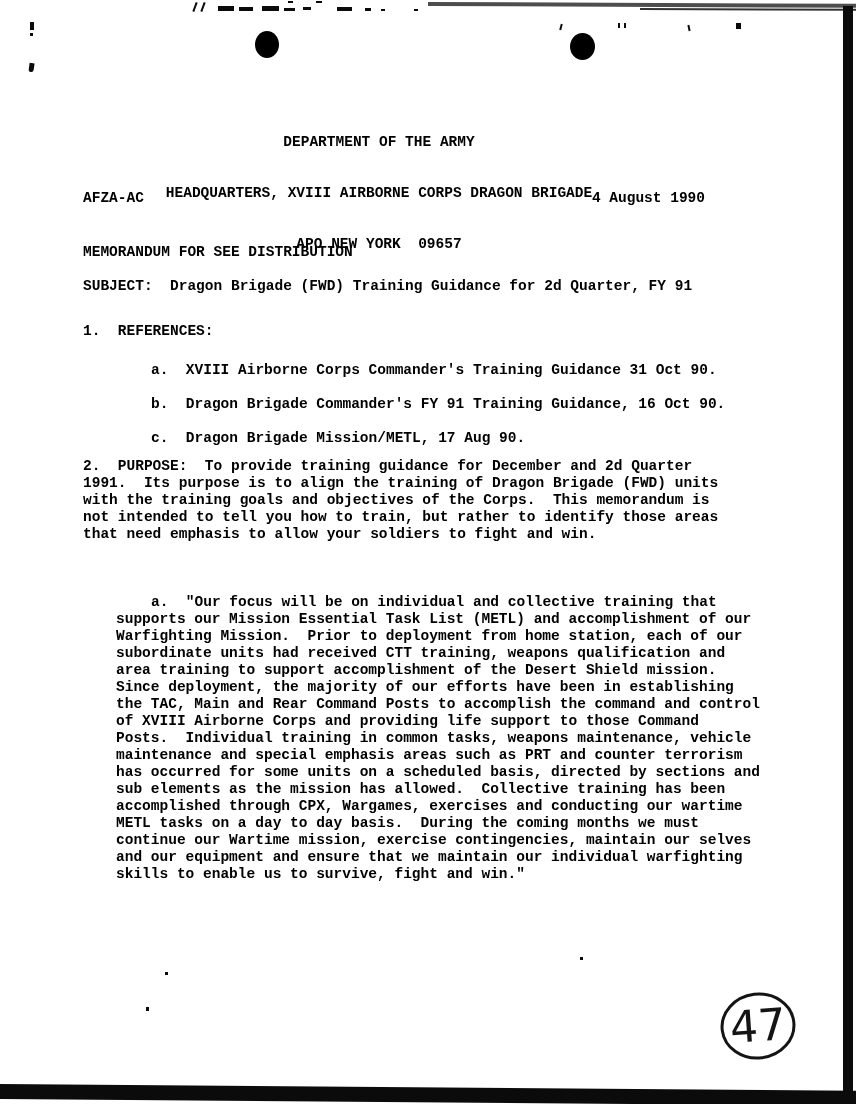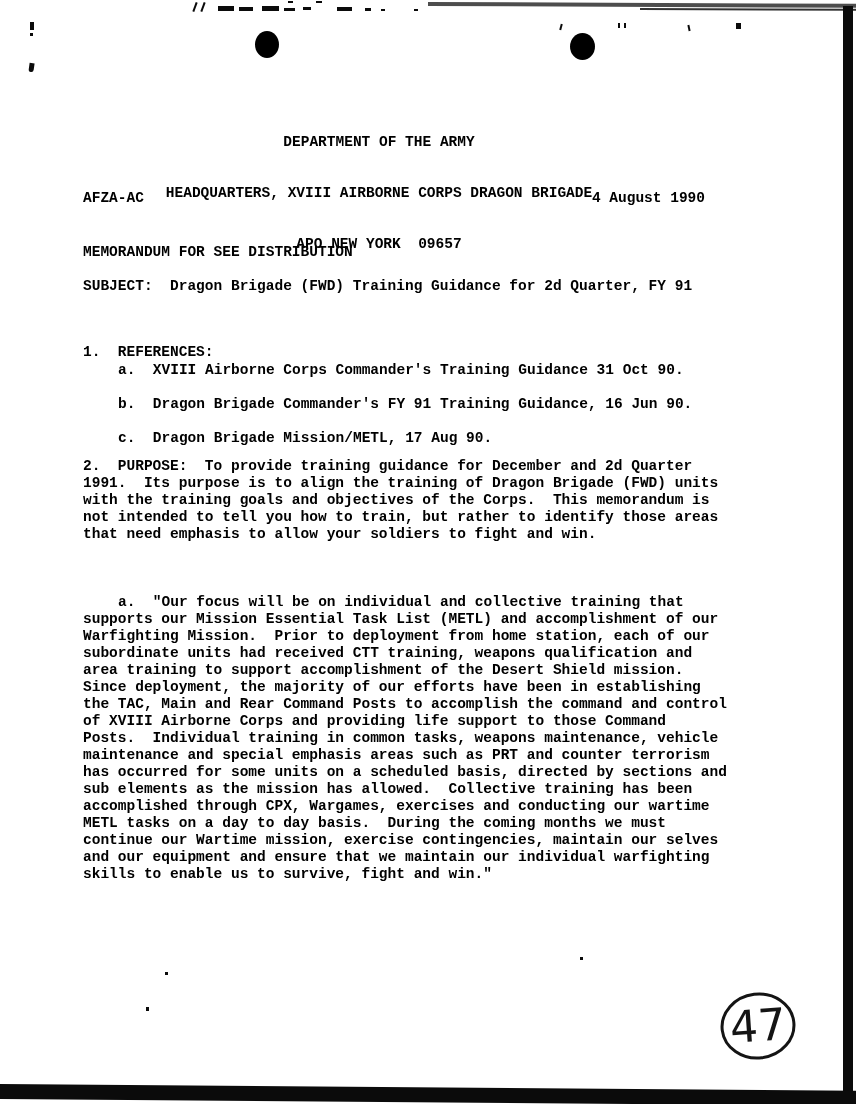--- a/index.html
+++ b/index.html
@@ -13,21 +13,21 @@
   
   .t{
     position:absolute;
     left:83px;
     white-space:pre;
     font:700 14.5px/17px "Liberation Mono","DejaVu Sans Mono",monospace;
     color:#000000;
     letter-spacing:0px;
   }
   .center{width:592px;text-align:center;}
-  .indent1{text-indent:35px;}
+  .indent1{text-indent:35px;margin-left:33px;}
   .row{display:flex;justify-content:space-between;width:622px;}
   
   .art{position:absolute;background:#0b0b0b;}
   .gray{background:#4d4d4d;}
   .punch{position:absolute;background:#000;border-radius:50%;}
   .svg-abs{position:absolute;}
 </style>
 </head>
 <body>
 
@@ -73,23 +73,23 @@
 
   <div class="t row" style="top:190px;gap:41px;">
     <span>AFZA-AC</span>
     <span>4 August 1990</span>
   </div>
 
   <div class="t" style="top:244px;">MEMORANDUM FOR SEE DISTRIBUTION</div>
 
   <div class="t" style="top:278px;">SUBJECT:  Dragon Brigade (FWD) Training Guidance for 2d Quarter, FY 91</div>
 
-  <div class="t" style="top:344px;">1.  REFERENCES:</div>
+  <div class="t" style="top:323px;">1.  REFERENCES:</div>
   <div class="t indent1" style="top:362px;">a.  XVIII Airborne Corps Commander's Training Guidance 31 Oct 90.</div>
-  <div class="t indent1" style="top:396px;">b.  Dragon Brigade Commander's FY 91 Training Guidance, 16 Jun 90.</div>
+  <div class="t indent1" style="top:396px;">b.  Dragon Brigade Commander's FY 91 Training Guidance, 16 Oct 90.</div>
   <div class="t indent1" style="top:430px;">c.  Dragon Brigade Mission/METL, 17 Aug 90.</div>
 
   <div class="t" style="top:458px;">2.  PURPOSE:  To provide training guidance for December and 2d Quarter
 1991.  Its purpose is to align the training of Dragon Brigade (FWD) units
 with the training goals and objectives of the Corps.  This memorandum is
 not intended to tell you how to train, but rather to identify those areas
 that need emphasis to allow your soldiers to fight and win.</div>
 
   <div class="t indent1" style="top:594px;">a.  "Our focus will be on individual and collective training that
 supports our Mission Essential Task List (METL) and accomplishment of our

